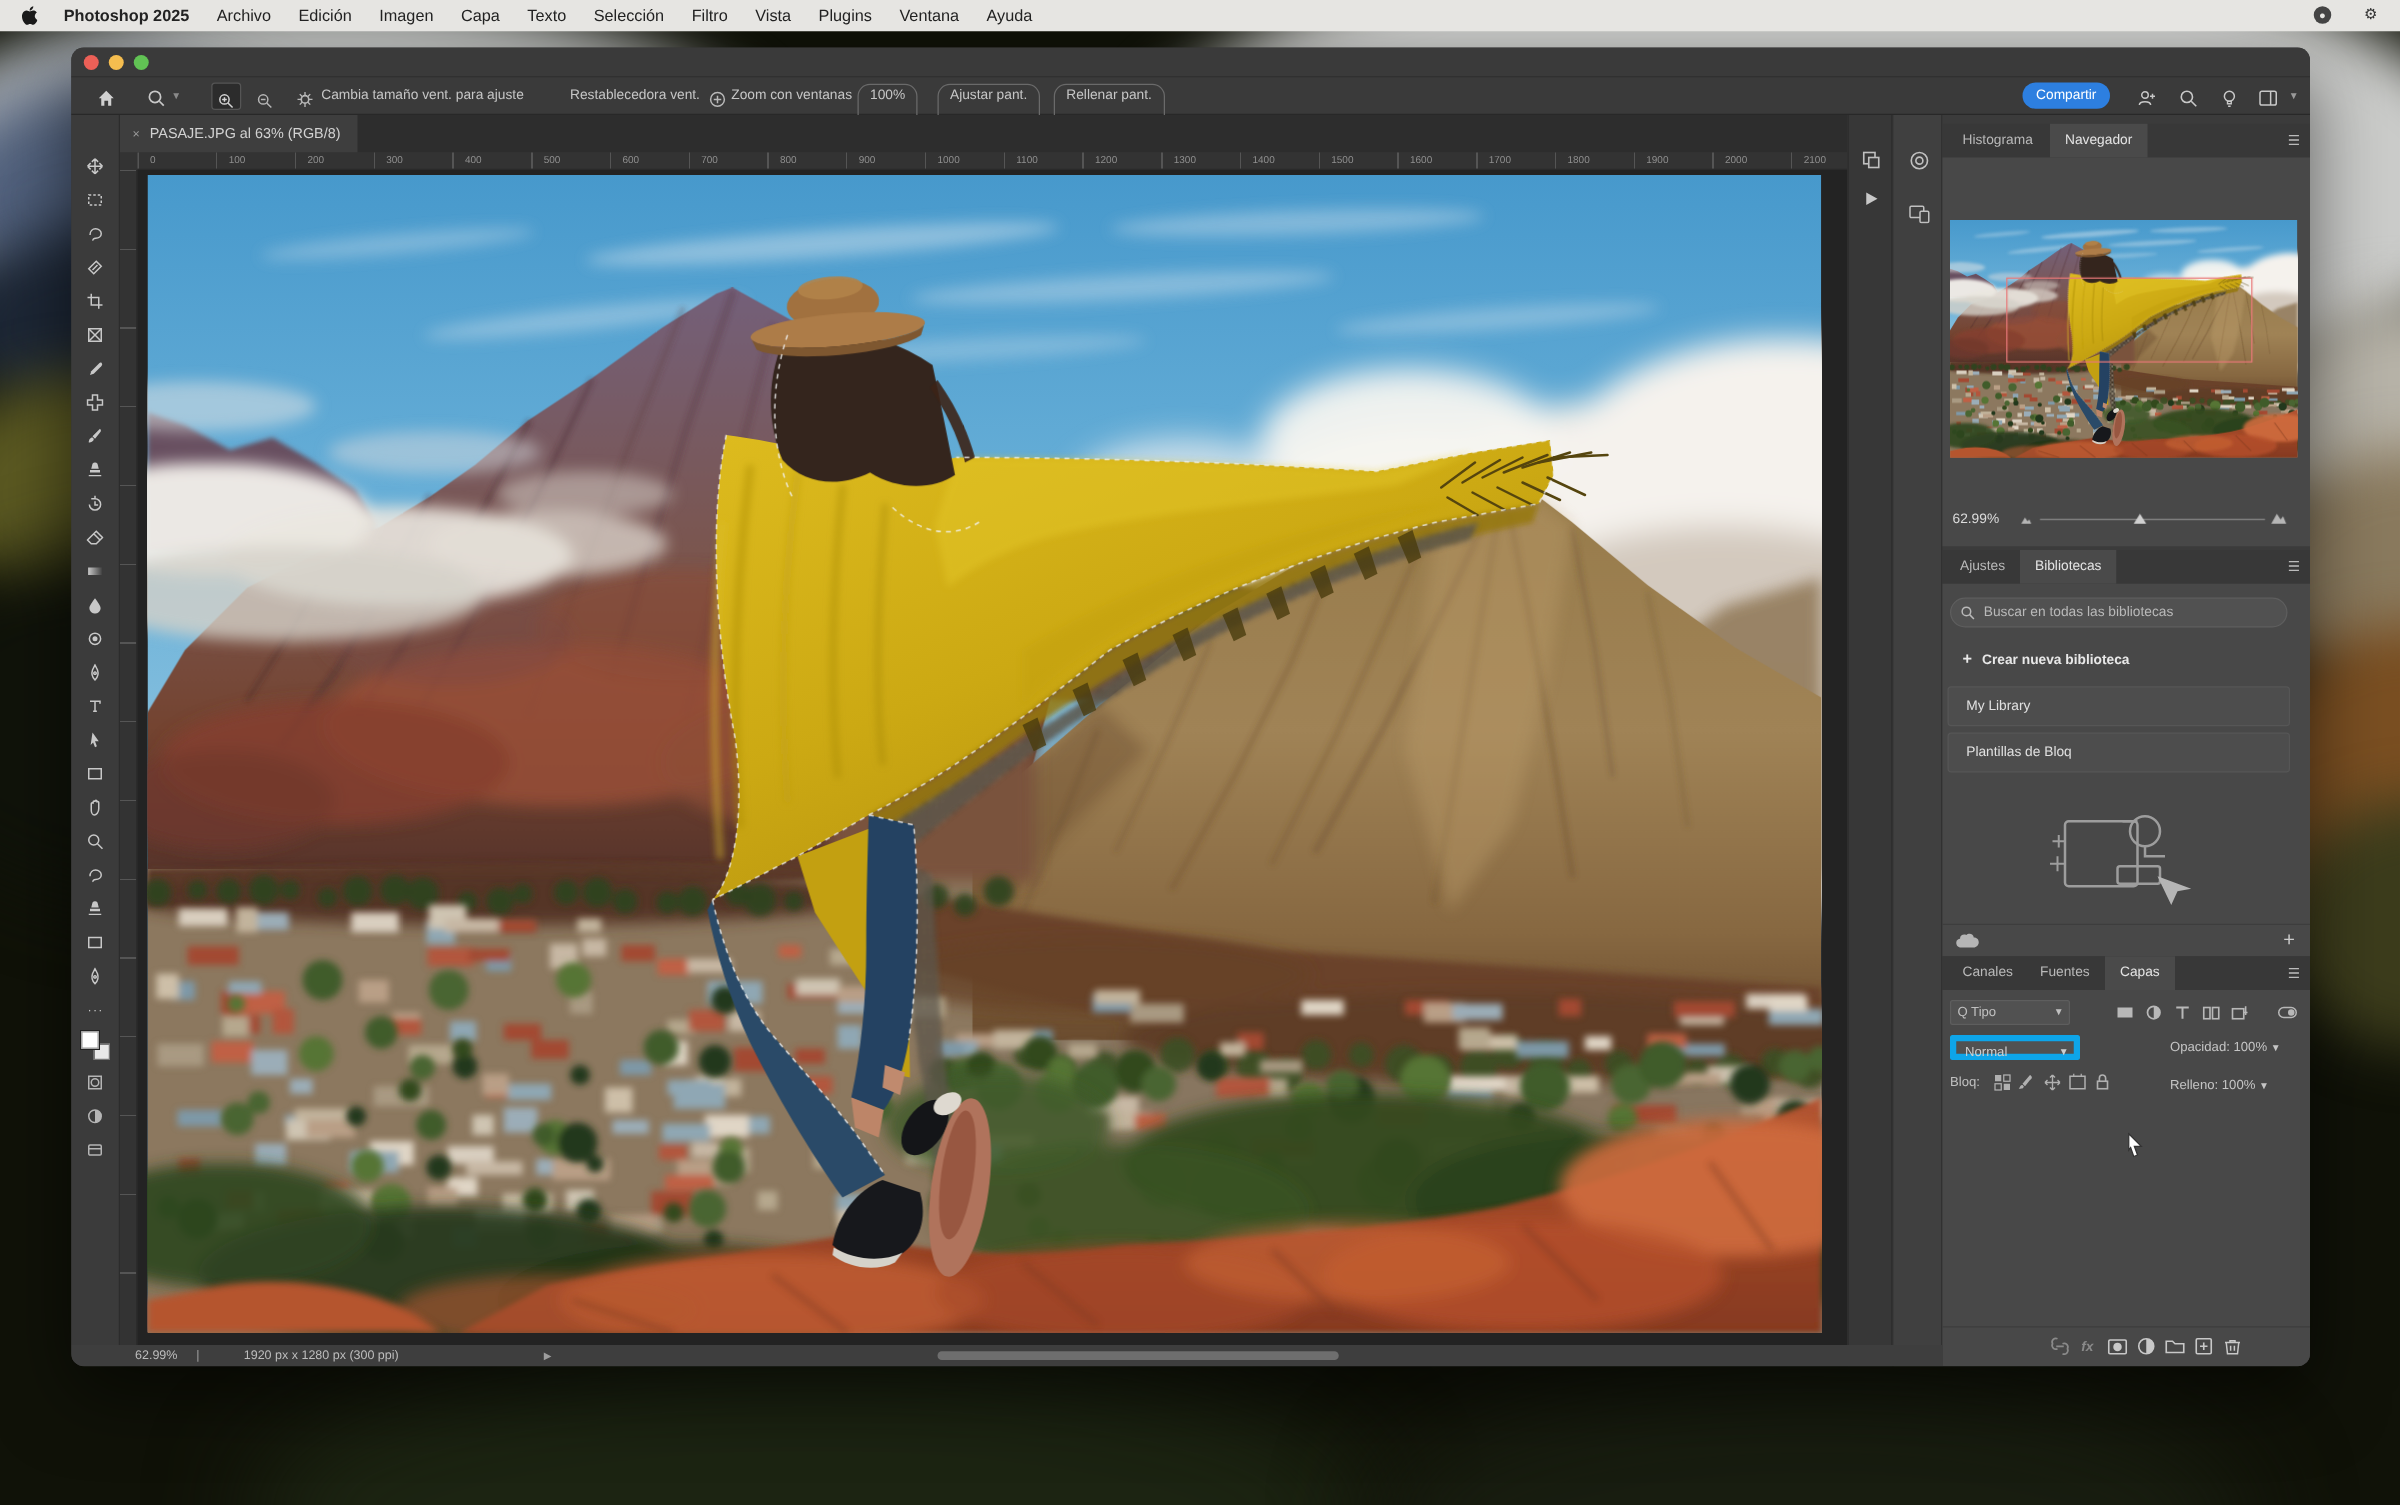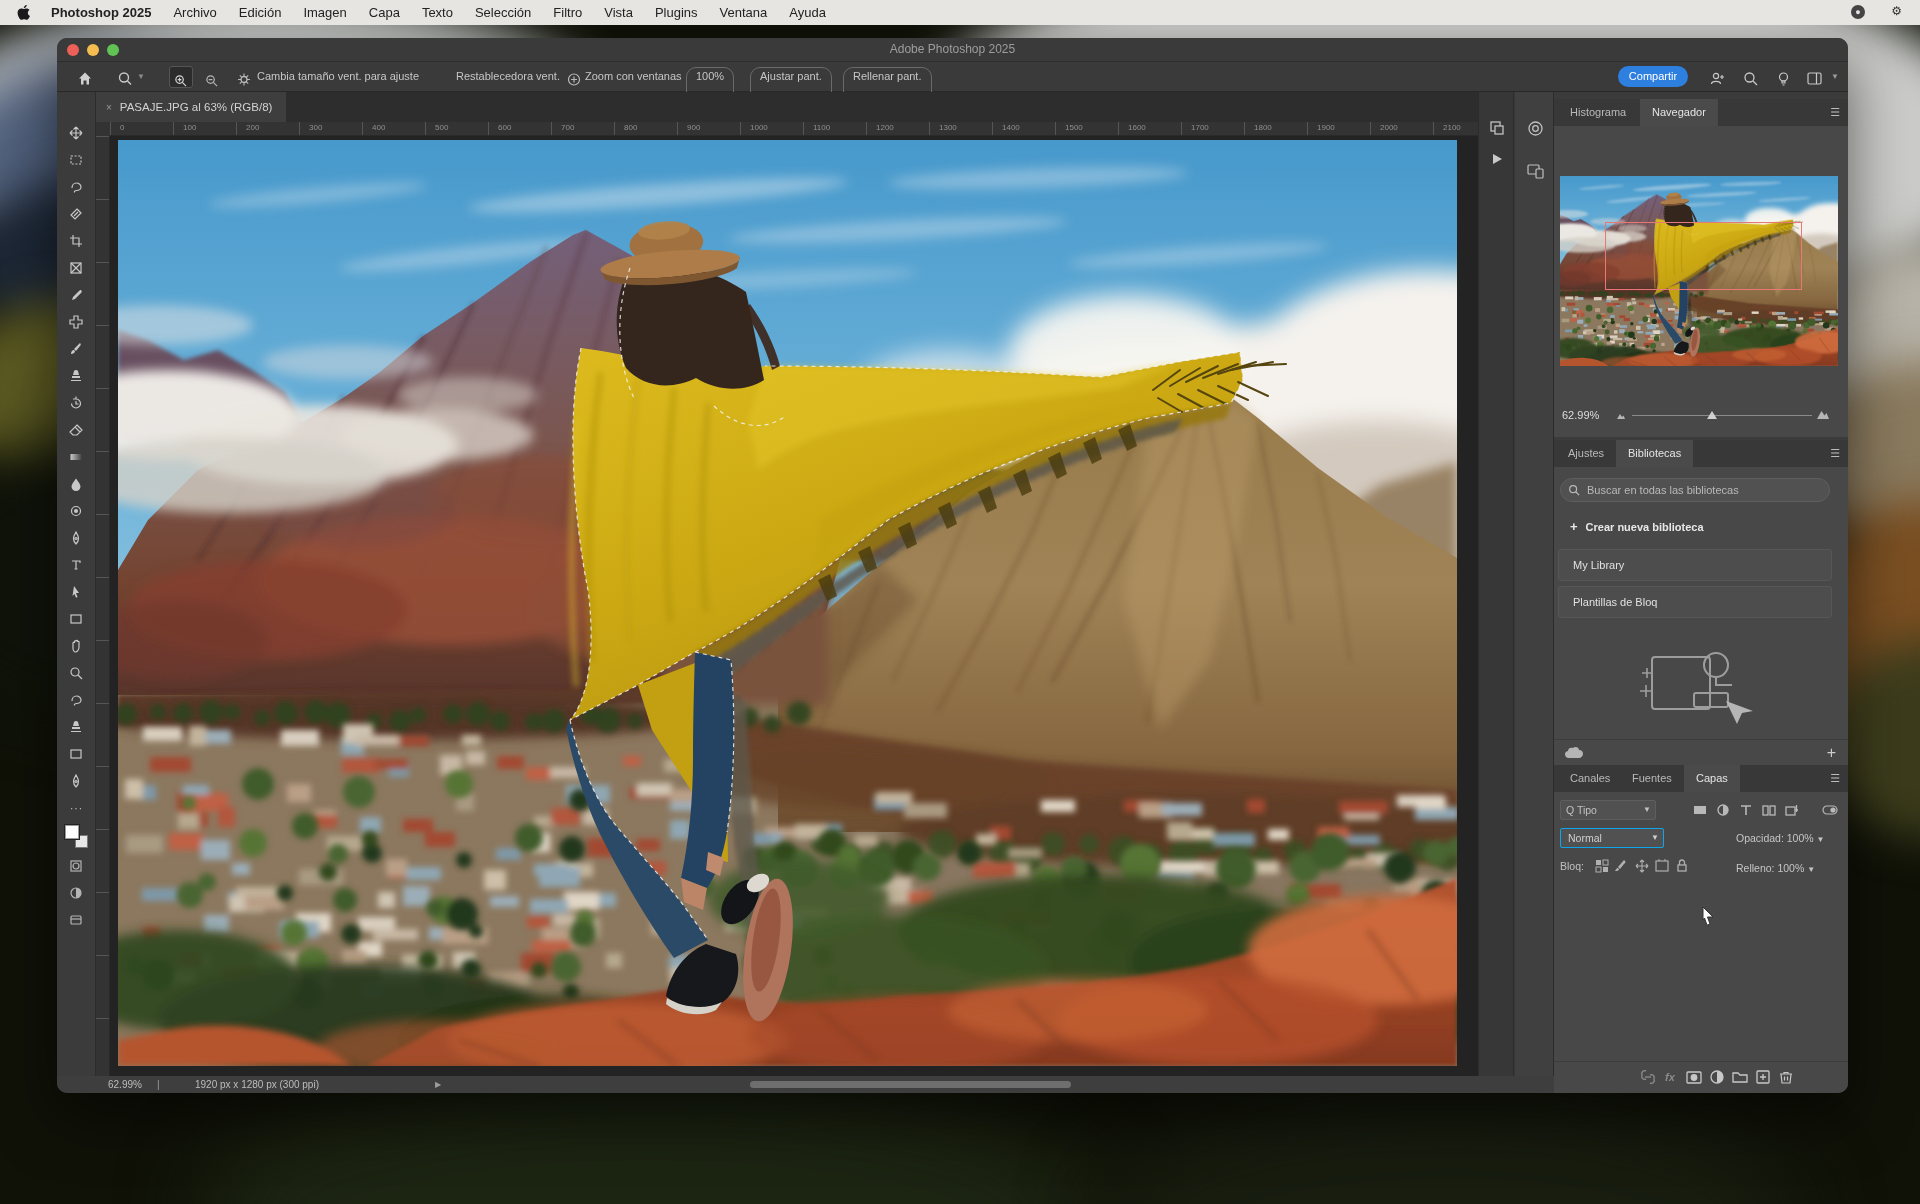--- a/index.html
+++ b/index.html
@@ -619,21 +619,20 @@
     <span class="mi">Ayuda</span>
  <span style="position:absolute;right:55px;top:5px;width:14px;height:14px;border-radius:50%;background:#444;color:#e6e5e2;font-size:9px;text-align:center;line-height:14px">●</span>
  <span style="position:absolute;right:18px;top:4px;font-size:12px;color:#333">⚙</span>
 </div>
 
 <div id="win">
  <div id="titlebar">
   <div class="tl" style="left:10px;background:#ec6057"></div>
   <div class="tl" style="left:30px;background:#f5bd4f"></div>
   <div class="tl" style="left:50px;background:#61c354"></div>
-  <div id="title">Adobe Photoshop 2025</div>
  </div>
  <div id="optbar">
   <svg class="ob" style="left:20px;top:7px" width="16" height="16" viewBox="0 0 16 16">
         <path d="M8 2 L14 8 L12 8 L12 14 L9.5 14 L9.5 10 L6.5 10 L6.5 14 L4 14 L4 8 L2 8 Z" fill="#d0d0d0"></path>
       </svg>
   <svg class="ob" style="left:60px;top:7px" width="16" height="16" viewBox="0 0 16 16">
         <circle cx="7" cy="7" r="4.5" fill="none" stroke="#c8c8c8" stroke-width="1.4"></circle>
         <path d="M10.5 10.5 L14 14" stroke="#c8c8c8" stroke-width="1.4"></path>
       </svg>
   <span class="ob" style="left:80px;color:#8a8a8a;font-size:8px">▼</span>
@@ -911,21 +910,21 @@
           <rect x="9" y="4" width="5" height="9" fill="none" stroke="#b8b8b8" stroke-width="1.3"></rect>
         </svg>
 <svg style="position:absolute;left:230px;top:10px" width="16" height="16" viewBox="0 0 16 16">
           <rect x="2" y="5" width="9" height="8" fill="none" stroke="#b8b8b8" stroke-width="1.3"></rect>
           <path d="M11 8 L14 8 M12.5 3 L12.5 10" stroke="#b8b8b8" stroke-width="1.3"></path>
         </svg>
 <svg style="position:absolute;left:268px;top:10px" width="16" height="16" viewBox="0 0 16 16">
           <rect x="1" y="4" width="14" height="8" rx="4" fill="none" stroke="#b8b8b8" stroke-width="1.2"></rect>
           <circle cx="11" cy="8" r="2.6" fill="#b8b8b8"></circle>
         </svg>
-<div style="position:absolute;left:6px;top:36px;width:104px;height:20px;background:#515151;border:1px solid #0ea5e9;border-radius:2px;color:#cfcfcf;line-height:18px;padding-left:7px;font-size:10.5px">Normal <span style="float:right;margin-right:4px;font-size:8px">▼</span></div>
+<div style="position:absolute;left:6px;top:36px;width:104px;height:20px;background:#515151;border:5px solid #0ea5e9;border-radius:2px;color:#cfcfcf;line-height:18px;padding-left:7px;font-size:10.5px">Normal <span style="float:right;margin-right:4px;font-size:8px">▼</span></div>
 <div style="position:absolute;left:182px;top:36px;width:100px;height:20px;color:#c5c5c5;line-height:20px;font-size:10.5px">Opacidad: 100% <span style="font-size:8px">▼</span></div>
 <span style="position:absolute;left:6px;top:68px;color:#c0c0c0;font-size:10.5px">Bloq:</span>
 <svg style="position:absolute;left:40px;top:66px" width="16" height="16" viewBox="0 0 16 16">
           <rect x="2" y="2" width="5" height="5" fill="#b0b0b0"></rect>
           <rect x="9" y="9" width="5" height="5" fill="#b0b0b0"></rect>
           <rect x="9" y="2" width="5" height="5" fill="none" stroke="#b0b0b0"></rect>
           <rect x="2" y="9" width="5" height="5" fill="none" stroke="#b0b0b0"></rect>
         </svg>
 <svg style="position:absolute;left:60px;top:66px" width="16" height="16" viewBox="0 0 16 16">
           <path d="M10 2 C12 3 12 5 10 6 L6 11 L4 9 Z M4 10 C2 10 2 12 1 13 C3 13 5 13 5 11 Z" fill="#b0b0b0"></path>

